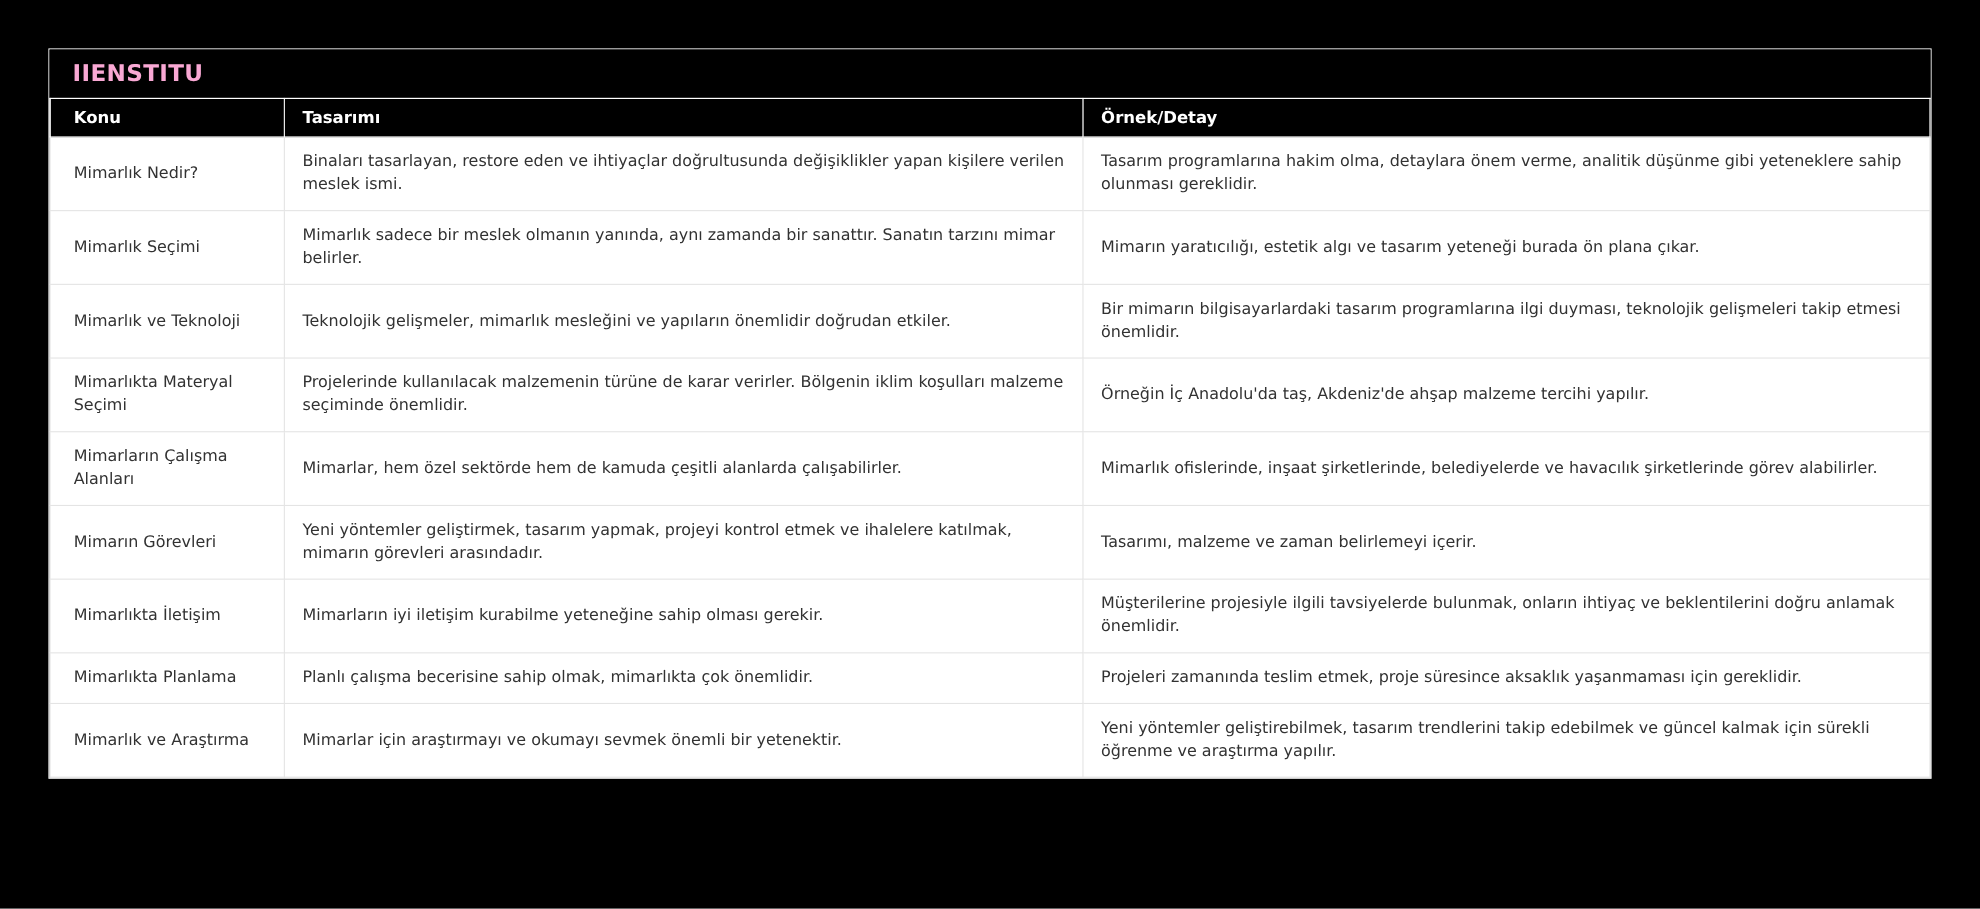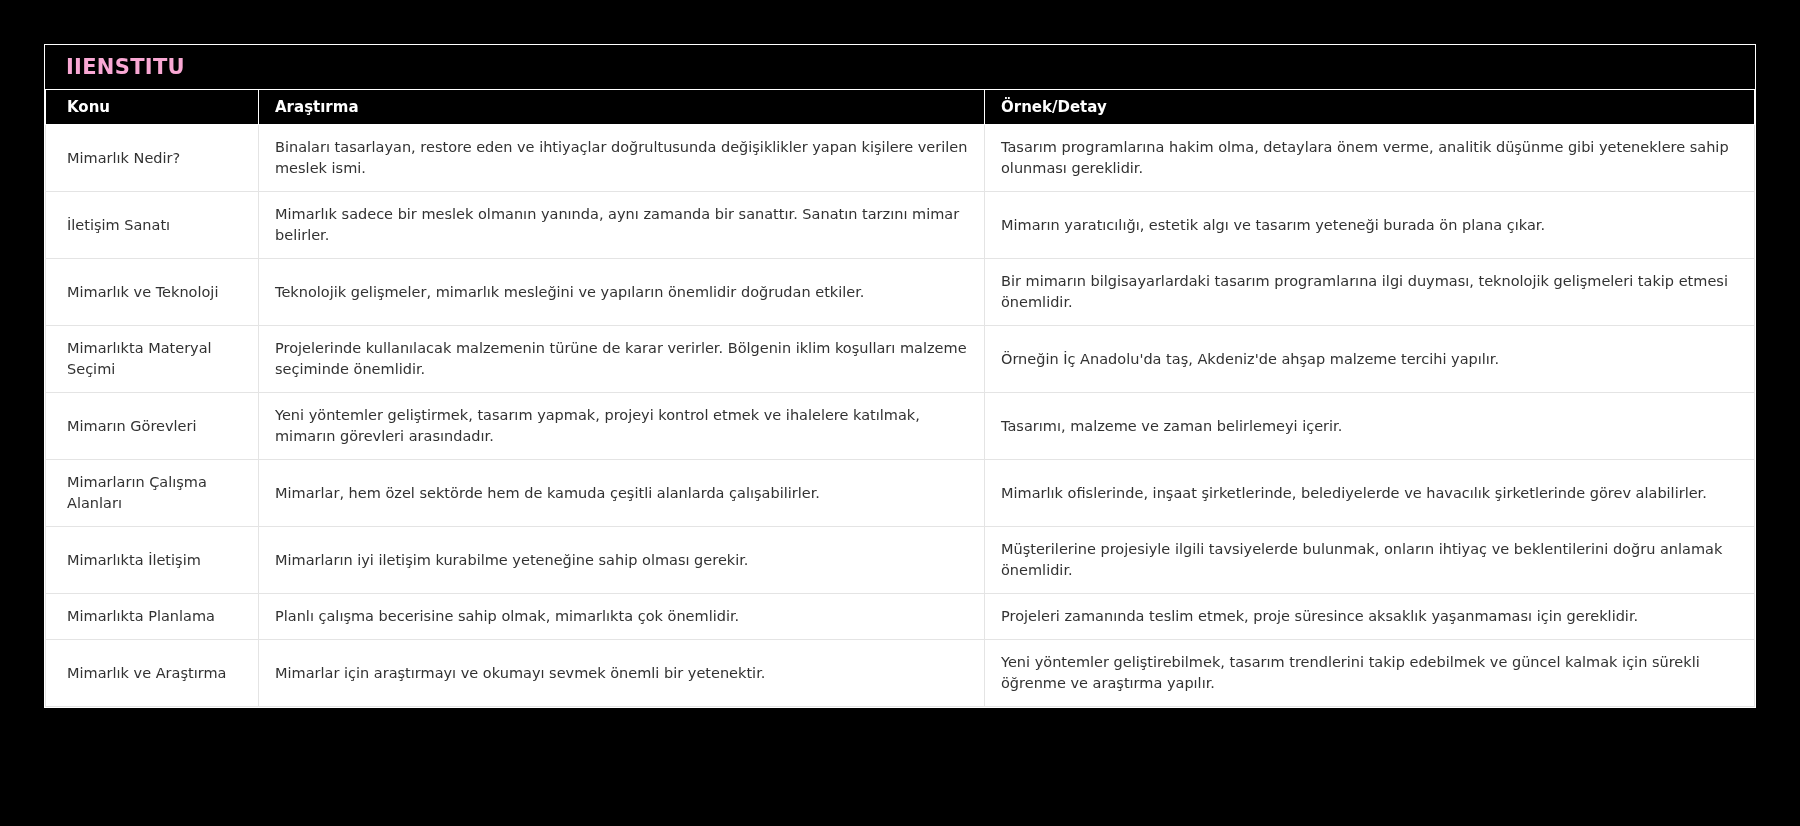--- a/index.html
+++ b/index.html
@@ -64,54 +64,54 @@
   <div class="title-bar">IIENSTITU</div>
   <table class="data-table">
     <colgroup>
       <col class="c1">
         <col class="c2">
         <col class="c3">
     </colgroup>
     <thead>
       <tr>
         <th>Konu</th>
-        <th>Araştırma</th>
+        <th>Tasarımı</th>
         <th>Örnek/Detay</th>
       </tr>
     </thead>
     <tbody>
       <tr>
         <td class="konu">Mimarlık Nedir?</td>
         <td>Binaları tasarlayan, restore eden ve ihtiyaçlar doğrultusunda değişiklikler yapan kişilere verilen meslek ismi.</td>
         <td>Tasarım programlarına hakim olma, detaylara önem verme, analitik düşünme gibi yeteneklere sahip olunması gereklidir.</td>
       </tr>
       <tr>
-        <td class="konu">İletişim Sanatı</td>
+        <td class="konu">Mimarlık Seçimi</td>
         <td>Mimarlık sadece bir meslek olmanın yanında, aynı zamanda bir sanattır. Sanatın tarzını mimar belirler.</td>
         <td>Mimarın yaratıcılığı, estetik algı ve tasarım yeteneği burada ön plana çıkar.</td>
       </tr>
       <tr>
         <td class="konu">Mimarlık ve Teknoloji</td>
         <td>Teknolojik gelişmeler, mimarlık mesleğini ve yapıların önemlidir doğrudan etkiler.</td>
         <td>Bir mimarın bilgisayarlardaki tasarım programlarına ilgi duyması, teknolojik gelişmeleri takip etmesi önemlidir.</td>
       </tr>
       <tr>
         <td class="konu">Mimarlıkta Materyal Seçimi</td>
         <td>Projelerinde kullanılacak malzemenin türüne de karar verirler. Bölgenin iklim koşulları malzeme seçiminde önemlidir.</td>
         <td>Örneğin İç Anadolu'da taş, Akdeniz'de ahşap malzeme tercihi yapılır.</td>
       </tr>
       <tr>
+        <td class="konu">Mimarların Çalışma Alanları</td>
+        <td>Mimarlar, hem özel sektörde hem de kamuda çeşitli alanlarda çalışabilirler.</td>
+        <td>Mimarlık ofislerinde, inşaat şirketlerinde, belediyelerde ve havacılık şirketlerinde görev alabilirler.</td>
+      </tr>
+      <tr>
         <td class="konu">Mimarın Görevleri</td>
         <td>Yeni yöntemler geliştirmek, tasarım yapmak, projeyi kontrol etmek ve ihalelere katılmak, mimarın görevleri arasındadır.</td>
         <td>Tasarımı, malzeme ve zaman belirlemeyi içerir.</td>
-      </tr>
-      <tr>
-        <td class="konu">Mimarların Çalışma Alanları</td>
-        <td>Mimarlar, hem özel sektörde hem de kamuda çeşitli alanlarda çalışabilirler.</td>
-        <td>Mimarlık ofislerinde, inşaat şirketlerinde, belediyelerde ve havacılık şirketlerinde görev alabilirler.</td>
       </tr>
       <tr>
         <td class="konu">Mimarlıkta İletişim</td>
         <td>Mimarların iyi iletişim kurabilme yeteneğine sahip olması gerekir.</td>
         <td>Müşterilerine projesiyle ilgili tavsiyelerde bulunmak, onların ihtiyaç ve beklentilerini doğru anlamak önemlidir.</td>
       </tr>
       <tr>
         <td class="konu">Mimarlıkta Planlama</td>
         <td>Planlı çalışma becerisine sahip olmak, mimarlıkta çok önemlidir.</td>
         <td>Projeleri zamanında teslim etmek, proje süresince aksaklık yaşanmaması için gereklidir.</td>

